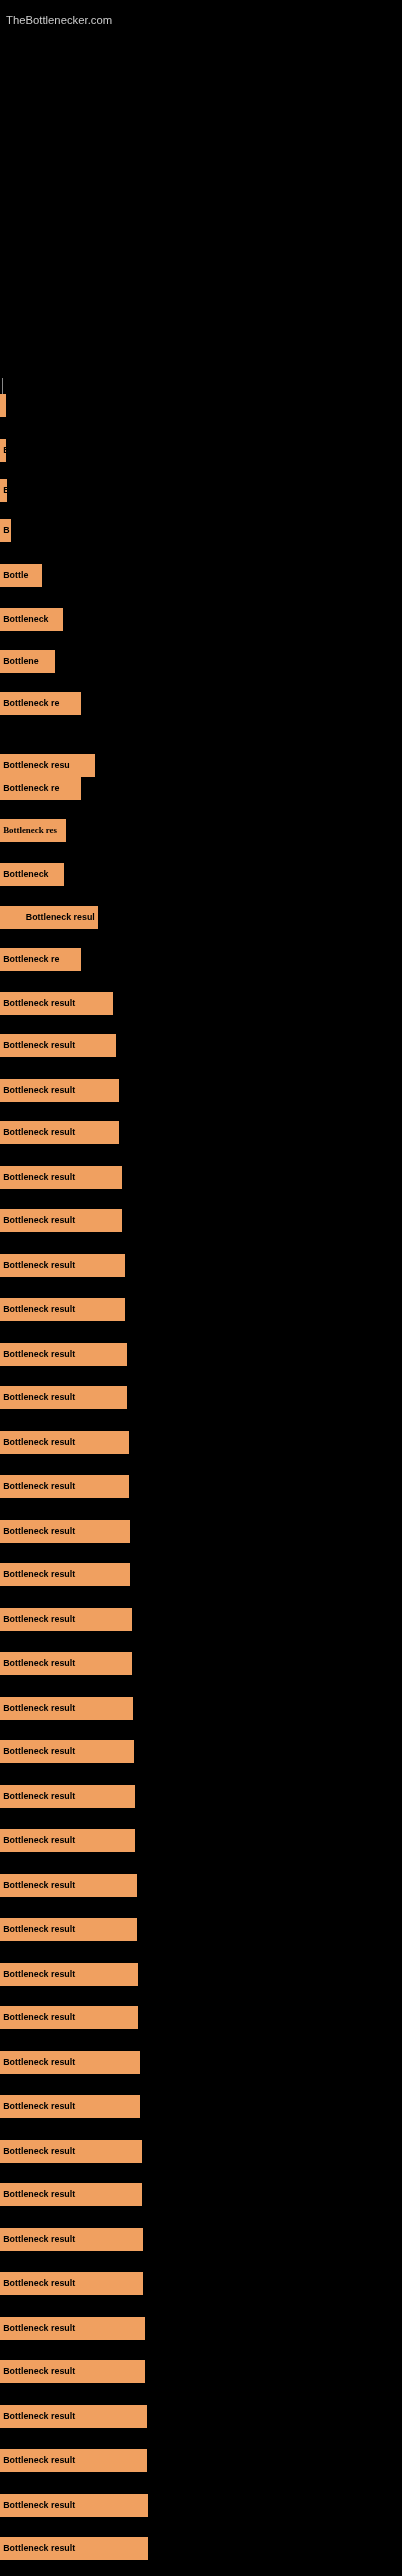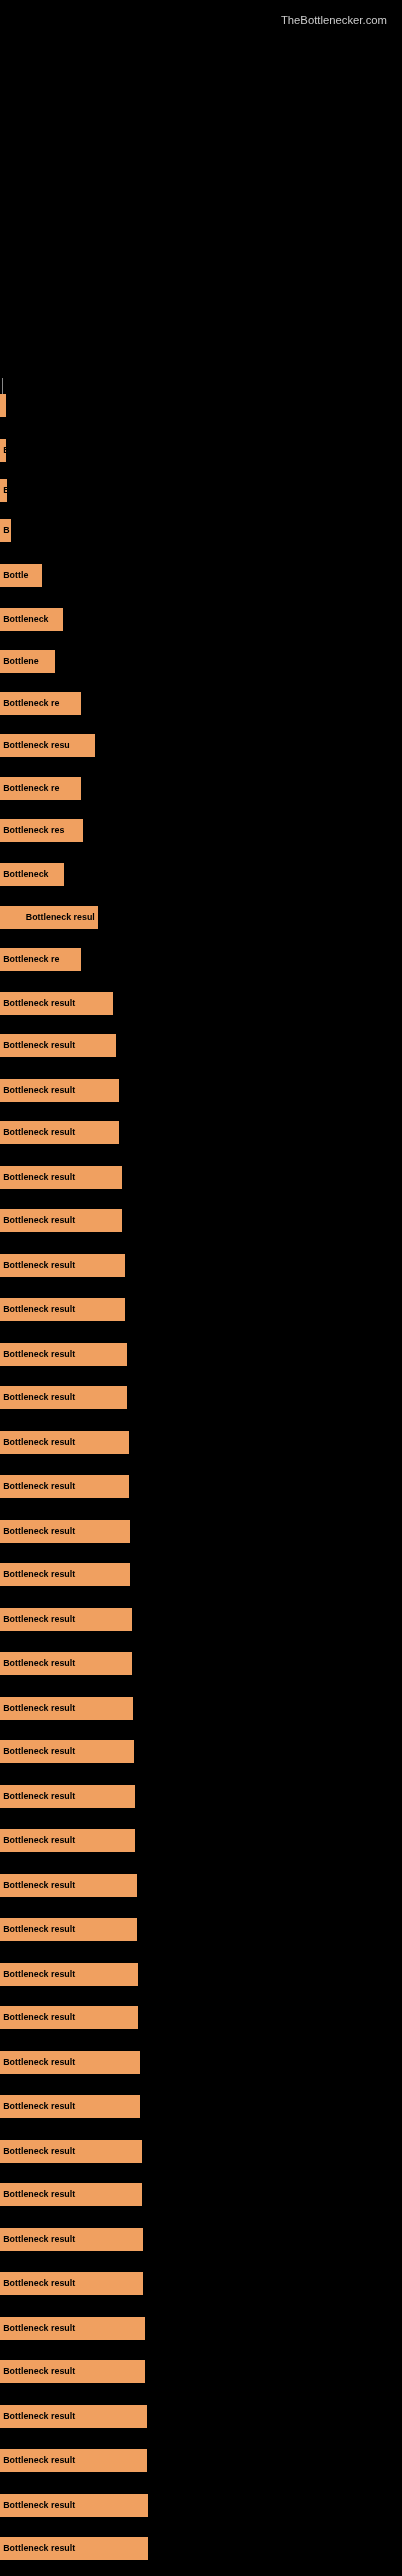--- a/index.html
+++ b/index.html
@@ -10,22 +10,22 @@
     body {
       background-color: #000000;
       width: 403px;
       min-height: 2576px;
       font-family: Arial, sans-serif;
       position: relative;
     }
     .site-title {
       color: #cccccc;
       font-size: 11.3px;
-      text-align: right;
-      padding: 8px 16px;
+      text-align: left;
+      padding: 8px 6px;
       position: absolute;
       top: 6.4px;
       left: 0;
       right: 0;
     }
     .bar-container {
       position: absolute;
       left: 0;
       display: flex;
       align-items: center;
@@ -86,31 +86,31 @@
       <div class="bar" style="width: 55px;">
         <span class="bar-label">Bottlene</span>
       </div>
     </div>
     <div class="bar-container" style="top: 692px;">
       <div class="bar" style="width: 81px;">
         <span class="bar-label">Bottleneck re</span>
       </div>
     </div>
     <div class="bar-container" style="top: 734px;">
-      <div class="bar" style="width: 95px;">
+      <div class="bar" style="width: 95px; margin-top: 20px;">
         <span class="bar-label">Bottleneck resu</span>
       </div>
     </div>
     <div class="bar-container" style="top: 777px;">
       <div class="bar" style="width: 81px;">
         <span class="bar-label">Bottleneck re</span>
       </div>
     </div>
     <div class="bar-container" style="top: 819px;">
-      <div class="bar" style="width: 83px;">
+      <div class="bar" style="width: 66px; font-family: Liberation Serif, serif;">
         <span class="bar-label">Bottleneck res</span>
       </div>
     </div>
     <div class="bar-container" style="top: 863px;">
       <div class="bar" style="width: 64px;">
         <span class="bar-label">Bottleneck</span>
       </div>
     </div>
     <div class="bar-container" style="top: 906px;">
       <div class="bar" style="width: 98px; justify-content: flex-end;">

